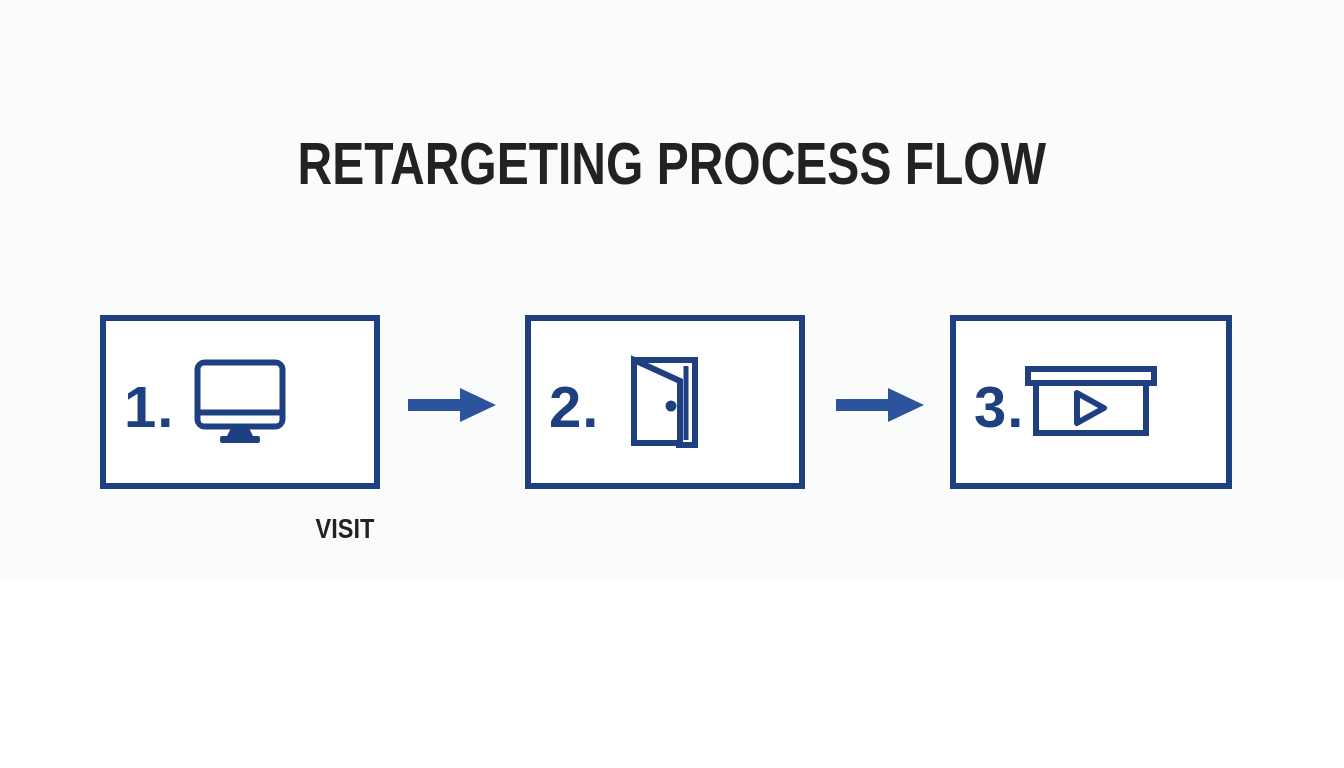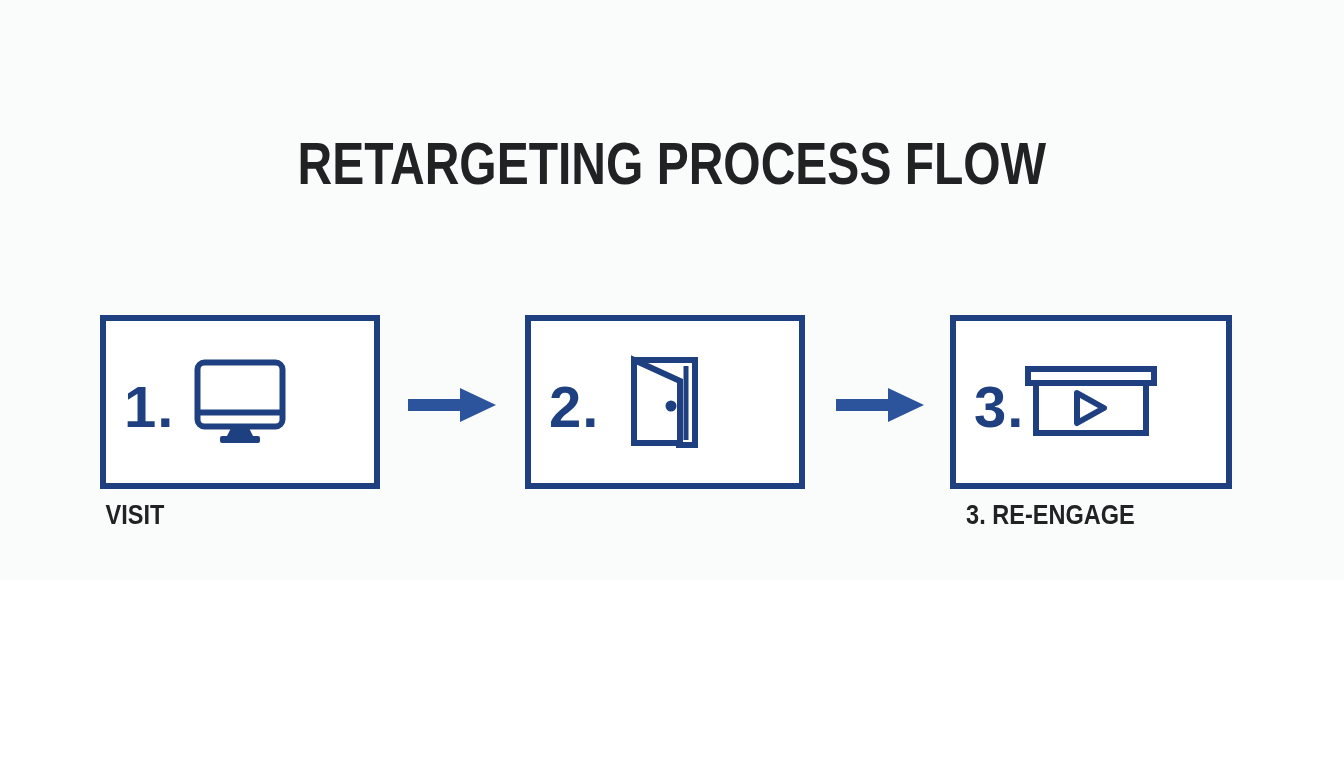--- a/index.html
+++ b/index.html
@@ -58,22 +58,22 @@
     letter-spacing: 1px;
   }
   .icon-wrap {
     position: absolute;
     left: 50%;
     top: 50%;
     transform: translate(-50%, -50%);
     line-height: 0;
   }
   .label {
-    margin-top: 10px;
-    text-align: left;
+    margin-top: 24px;
+    text-align: right;
     font-size: 28px;
     font-weight: bold;
     color: var(--heading-text);
     white-space: nowrap;
   }
   .label .condense { transform: scaleX(0.84); }
   .arrow { position: absolute; top: 386px; line-height: 0; }
   .arrow-1 { left: 408px; }
   .arrow-2 { left: 836px; }
   .arrow svg polygon { fill: var(--arrow-blue); }
@@ -145,18 +145,15 @@
     <div class="box">
       <span class="num">3.</span>
       <span class="icon-wrap">
         <svg width="132" height="72" viewBox="0 0 132 72" xmlns="http://www.w3.org/2000/svg">
           <rect class="st" x="3" y="3" width="126" height="14"></rect>
           <rect class="st" x="11" y="17" width="110" height="50"></rect>
           <path class="st st-round" d="M52,27 L79,42 L52,57 Z"></path>
         </svg>
       </span>
     </div>
-    <div class="label">
-      <span class="condense">3. RE-ENGAGE</span>
-    </div>
   </div>
 
 </div>
 
 </body></html>

